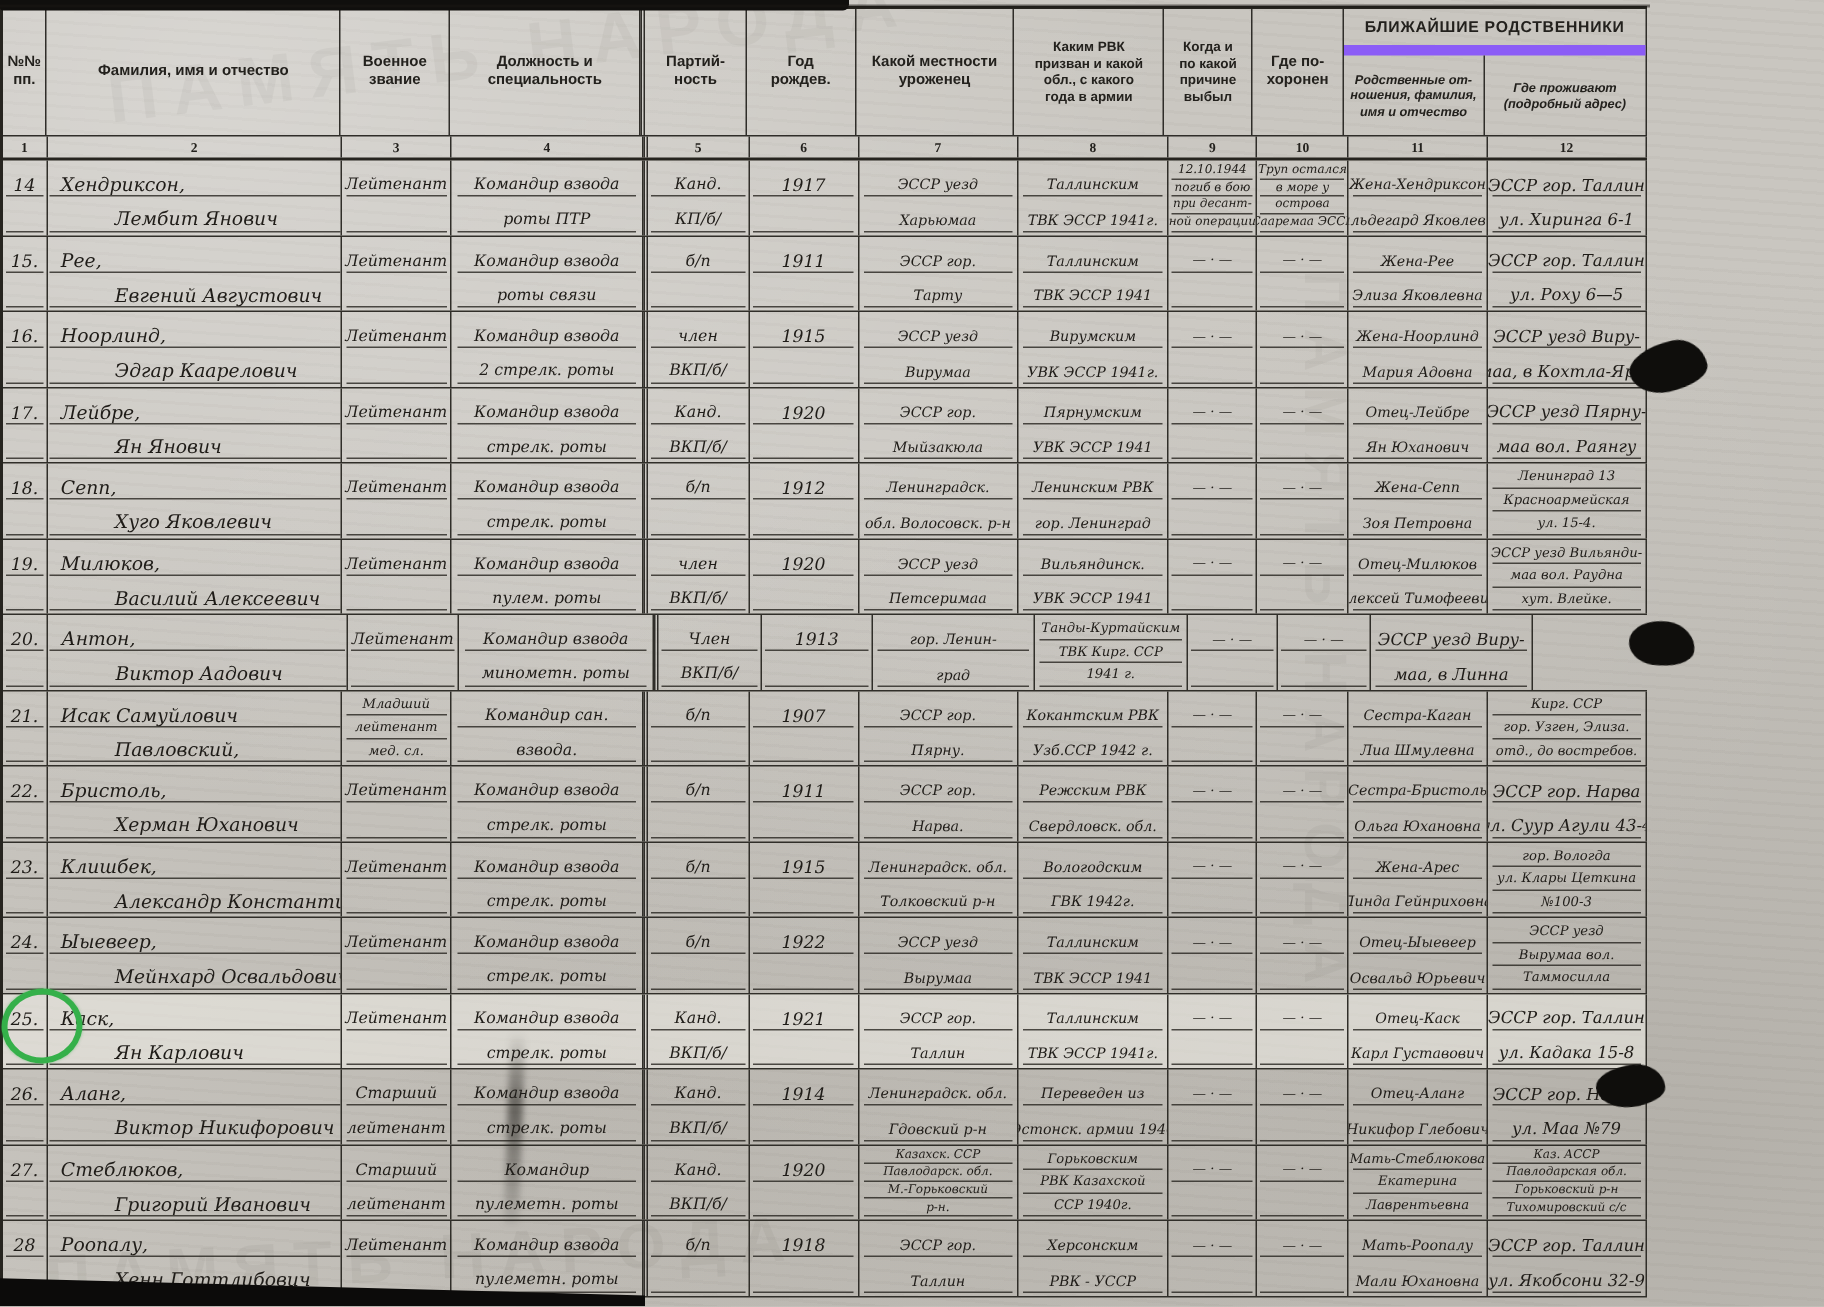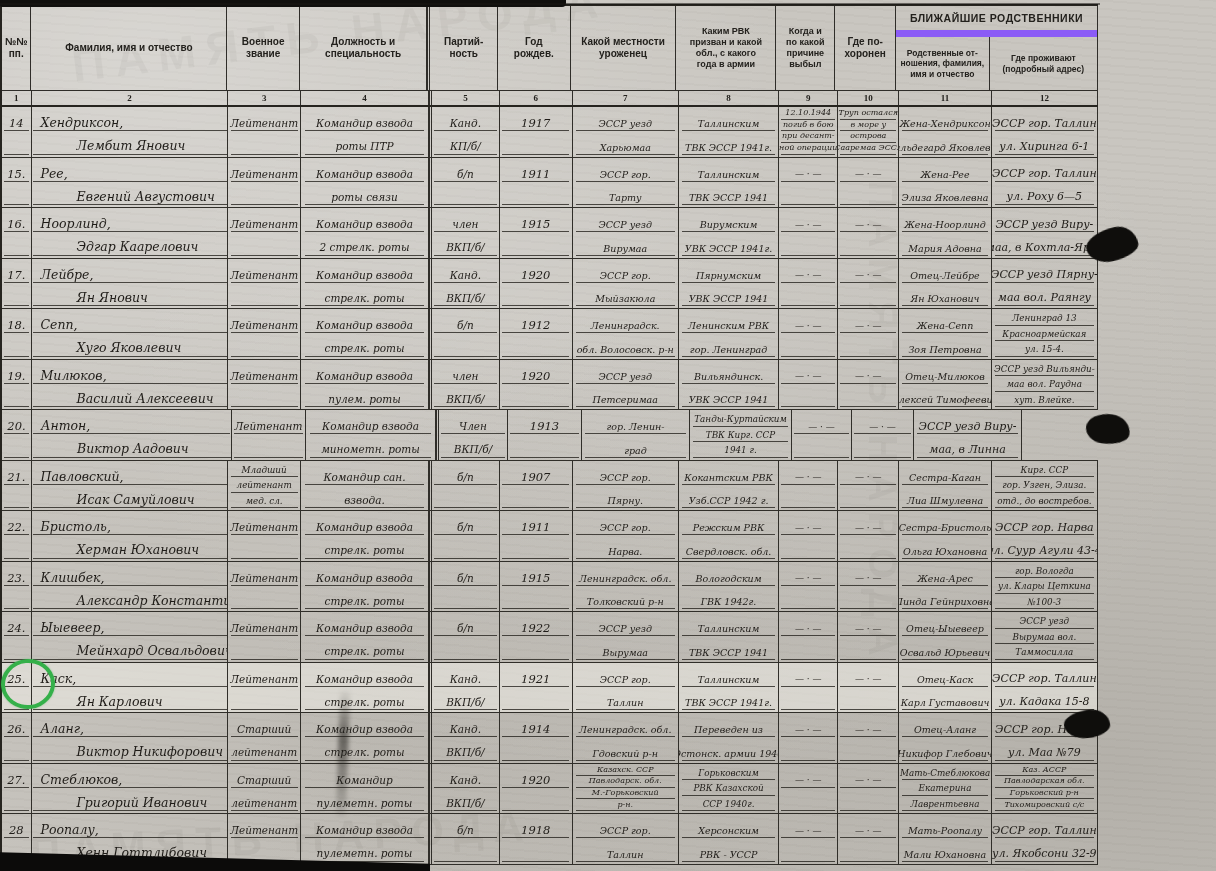--- a/index.html
+++ b/index.html
@@ -27,21 +27,21 @@
   .hrow{display:flex;height:84px;}
   .th{box-sizing:border-box;border-right:1px solid #2f2d29;
     display:flex;align-items:center;justify-content:center;text-align:center;
     font-weight:bold;font-size:10px;line-height:1.25;color:#23211d;
     white-space:pre-line;padding:2px 1px;}
   .th.f9{font-size:9px;}
   .th.f8{font-size:8.5px;}
   .th-group{box-sizing:border-box;width:202px;display:flex;flex-direction:column;border-right:1px solid #2f2d29;}
   .group-title{height:24px;border-bottom:7px solid #8b5cf6;display:flex;align-items:center;justify-content:center;
     font-weight:bold;font-size:10.5px;color:#23211d;letter-spacing:.5px;}
-  .group-cells{flex:1;display:flex;}
+  .group-cells{flex:1;display:flex;font-style:italic;}
   .group-cells .th:last-child{border-right:none;}
   .numrow{display:flex;height:14px;border-top:1px solid #2f2d29;border-bottom:2px solid #26241f;}
   .num{box-sizing:border-box;border-right:1px solid #2f2d29;display:flex;align-items:center;justify-content:center;
     font-family:"Liberation Serif",serif;font-weight:bold;font-size:9px;color:#23211d;}
   
   .w0{width:30px}.w1{width:200px}.w2{width:74px}.w3{width:130px}.w4{width:72px}.w5{width:74px}
   .w6{width:108px}.w7{width:102px}.w8{width:60px}.w9{width:62px}.w10{width:94px}.w11{width:108px}
   .dbl{border-left:3px double #2f2d29;}
   
   .row{display:flex;height:50.5px;box-sizing:border-box;border-bottom:1px solid #302e29;}
@@ -498,22 +498,22 @@
             <span class="line">ЭССР уезд Виру-</span>
             <span class="line">маа, в Линна</span>
           </div>
         </div>
         <div class="row">
           <div class="cell w0 ci0">
             <span class="line">21.</span>
             <span class="line"></span>
           </div>
           <div class="cell w1 ci1">
+            <span class="line">Исак Самуйлович</span>
             <span class="line">Павловский,</span>
-            <span class="line">Исак Самуйлович</span>
           </div>
           <div class="cell w2 ci2 small">
             <span class="line">Младший</span>
             <span class="line">лейтенант</span>
             <span class="line">мед. сл.</span>
           </div>
           <div class="cell w3 ci3">
             <span class="line">Командир сан.</span>
             <span class="line">взвода.</span>
           </div>

